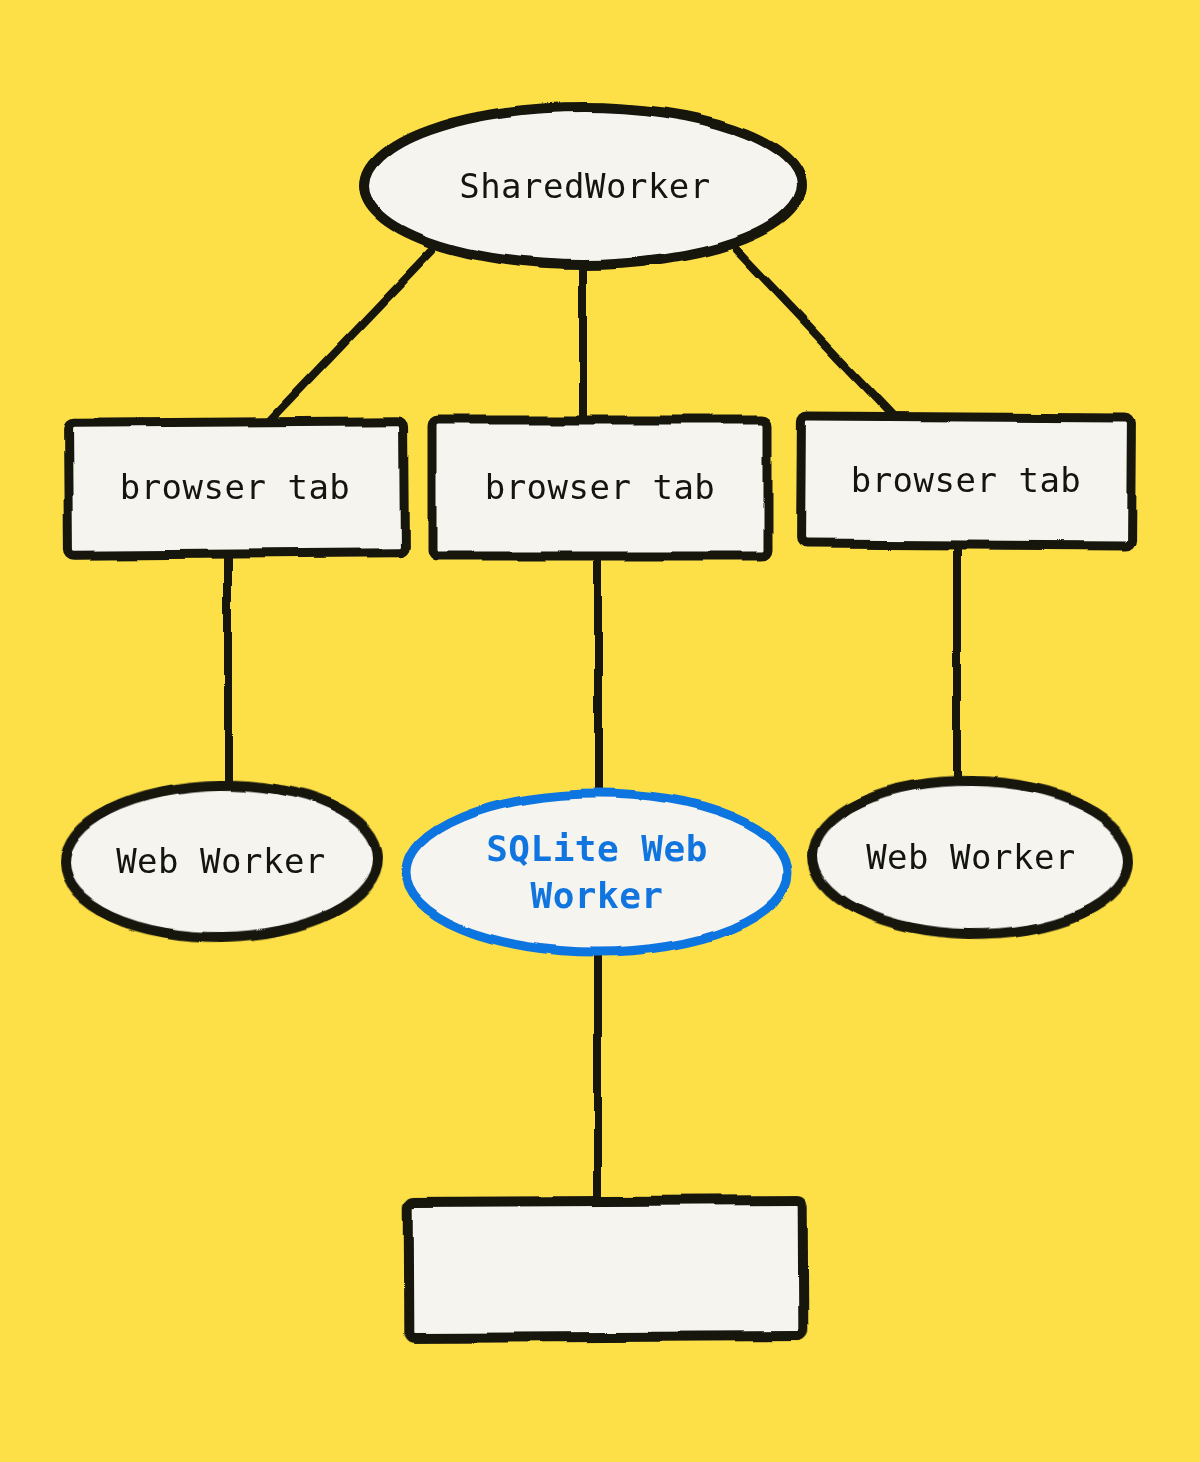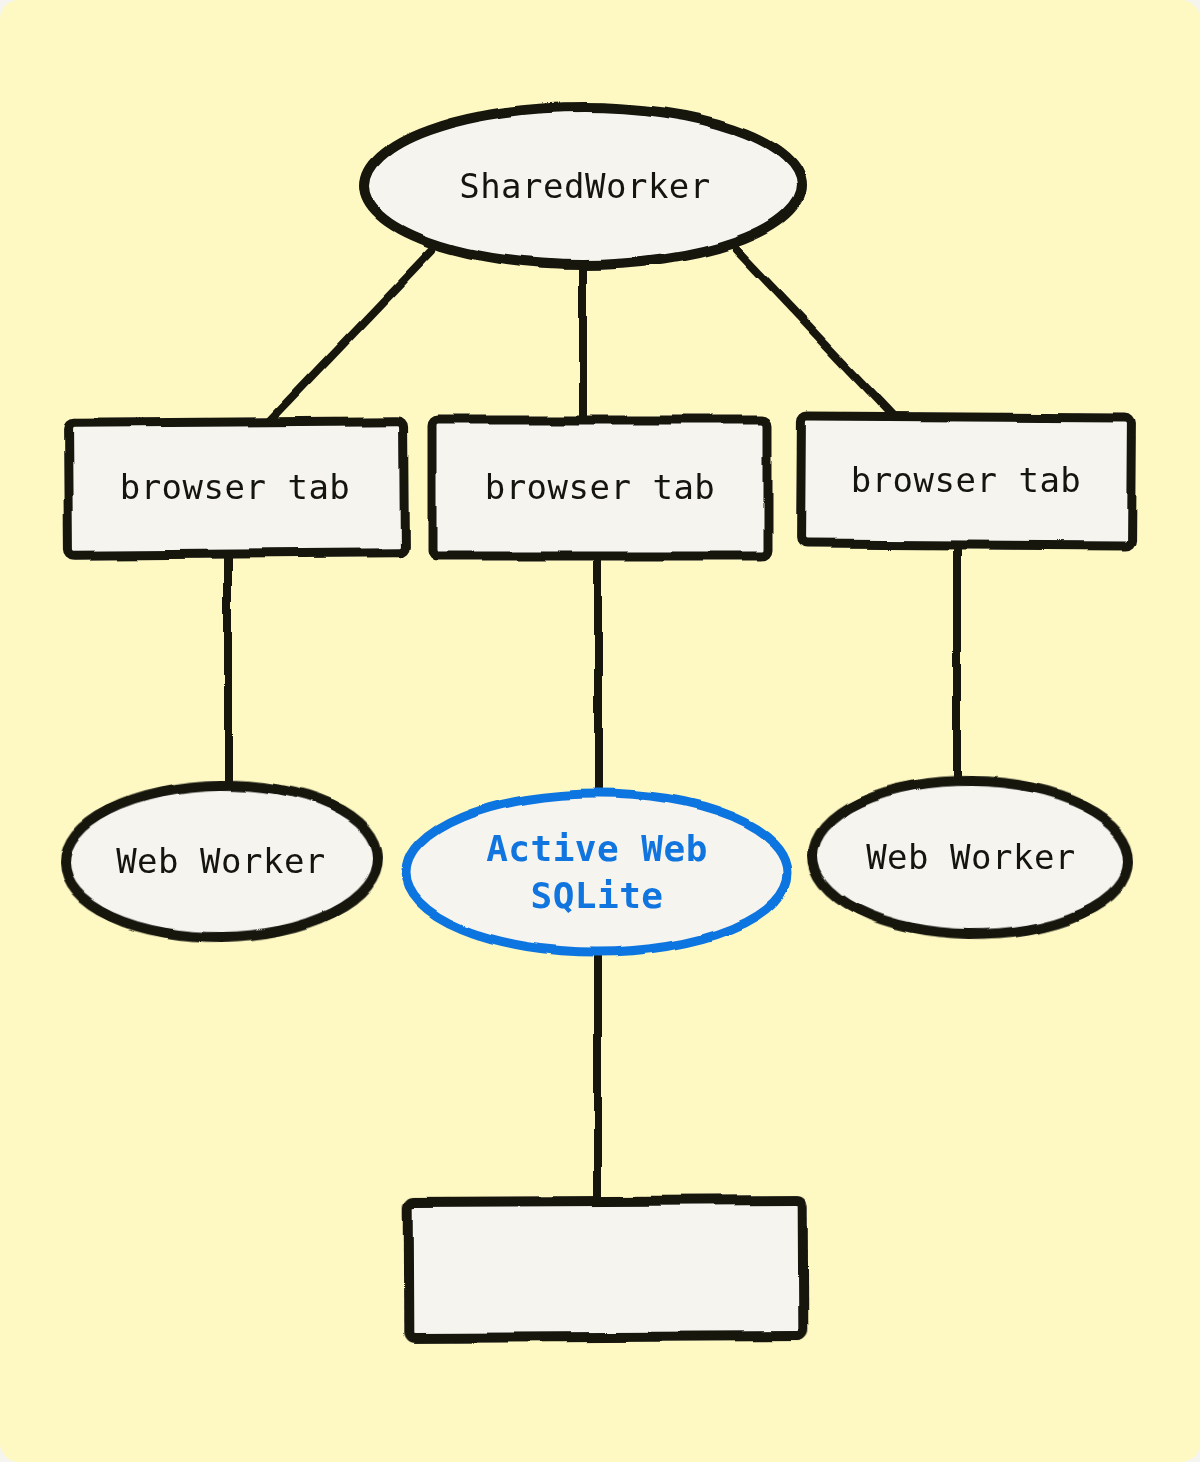--- a/index.html
+++ b/index.html
@@ -4,24 +4,23 @@
 <style>
   html, body {
     margin: 0;
     padding: 0;
     background: #f5f4ef;
   }
   .canvas {
     position: relative;
     width: 1200px;
     height: 1462px;
-    background: #fef9c3;
+    background: #fde047;
     overflow: hidden;
     font-family: "DejaVu Sans Mono", "Liberation Mono", monospace;
-    border-radius: 19px;
   }
   .shapes-svg {
     position: absolute;
     left: 0;
     top: 0;
     width: 1200px;
     height: 1462px;
     display: block;
   }
   .node-label {
@@ -92,18 +91,18 @@
   <div class="node-label lbl-shared">SharedWorker</div>
 
   <div class="node-label lbl-tab-l">browser tab</div>
 
   <div class="node-label lbl-tab-c">browser tab</div>
 
   <div class="node-label lbl-tab-r">browser tab</div>
 
   <div class="node-label lbl-work-l">Web Worker</div>
 
-  <div class="node-label accent lbl-active">Active Web SQLite</div>
+  <div class="node-label accent lbl-active">SQLite Web Worker</div>
 
   <div class="node-label lbl-work-r">Web Worker</div>
 
 
 </div>
 
 </body></html>

